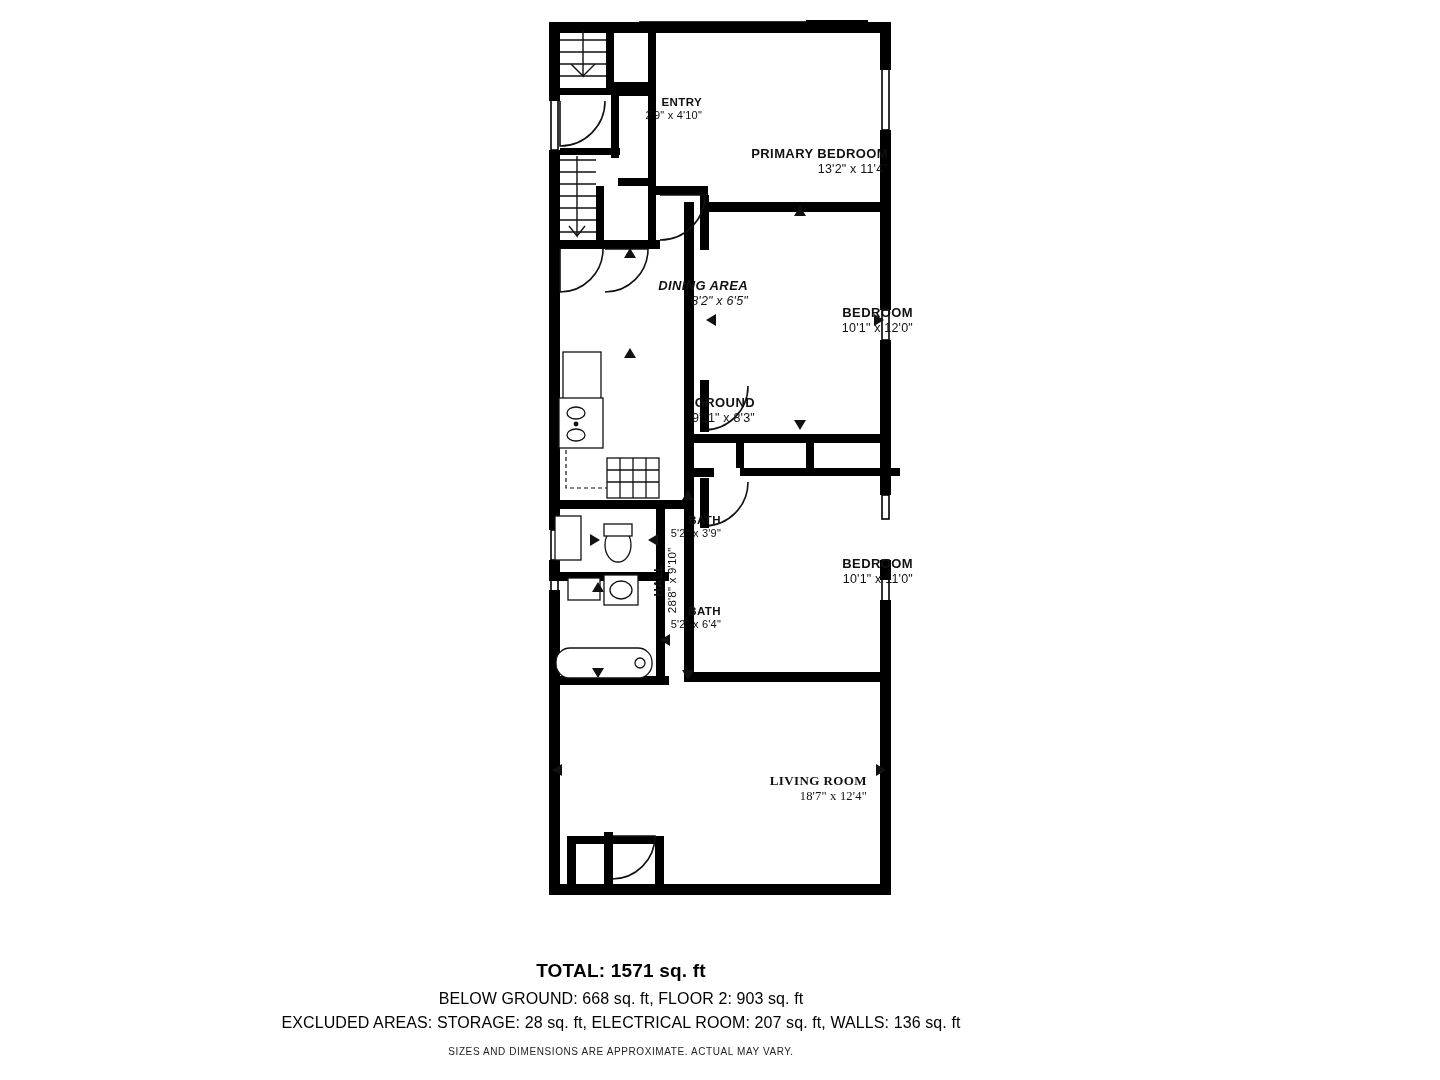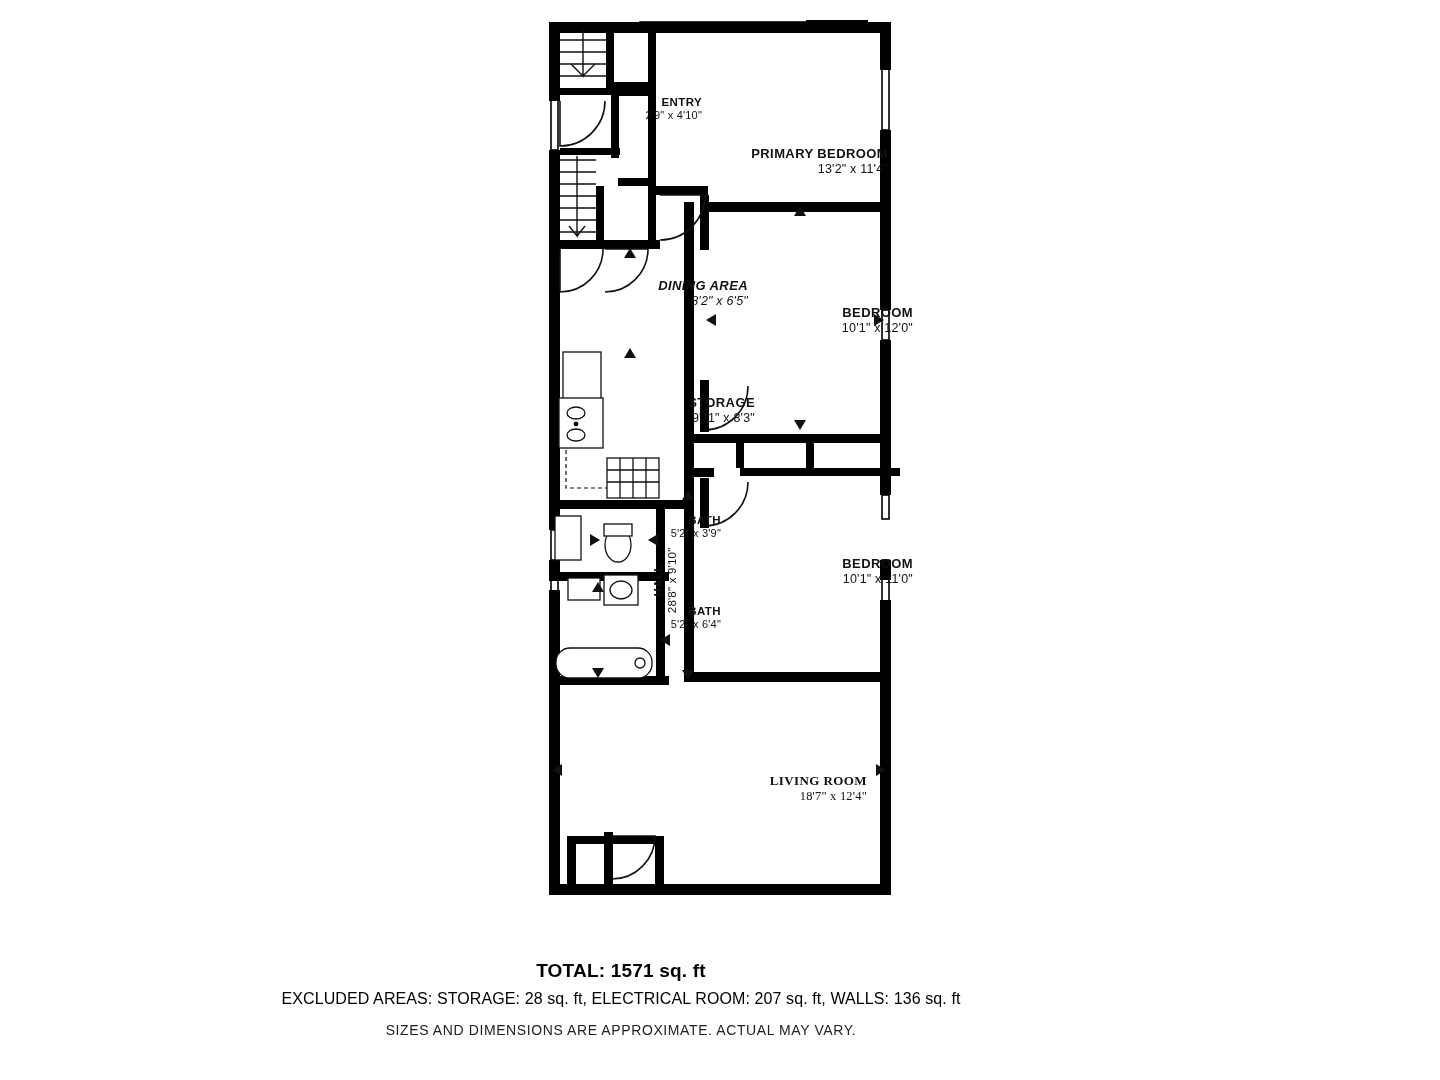--- a/index.html
+++ b/index.html
@@ -66,21 +66,21 @@
     letter-spacing: 0.2px;
     margin-bottom: 8px;
   }
   #summary .line {
     font-size: 16px;
     font-weight: 400;
     letter-spacing: 0.1px;
     margin-bottom: 6px;
   }
   #summary .disclaimer {
-    font-size: 14px;
+    font-size: 10px;
     letter-spacing: 0.6px;
     margin-top: 14px;
     color: #222222;
   }
 </style>
 </head>
 <body>
 
 <svg id="plan" viewBox="0 0 1440 1080">
   <g fill="#000000">
@@ -254,21 +254,21 @@
     </div>
     <div class="room-label" style="left: 508px; top: 278px; width: 240px; font-style: italic;">
       <span class="room-name">DINING AREA</span>
       <span class="room-dims">8'2" x 6'5"</span>
     </div>
     <div class="room-label" style="left: 673px; top: 305px; width: 240px;">
       <span class="room-name">BEDROOM</span>
       <span class="room-dims">10'1" x 12'0"</span>
     </div>
     <div class="room-label" style="left: 515px; top: 395px; width: 240px;">
-      <span class="room-name">STORAGE</span>
+      <span class="room-name">GROUND</span>
       <span class="room-dims">9'11" x 8'3"</span>
     </div>
     <div class="room-label small" style="left: 481px; top: 513px; width: 240px;">
       <span class="room-name">BATH</span>
       <span class="room-dims">5'2" x 3'9"</span>
     </div>
     <div class="room-label" style="left: 673px; top: 556px; width: 240px;">
       <span class="room-name">BEDROOM</span>
       <span class="room-dims">10'1" x 11'0"</span>
     </div>
@@ -281,15 +281,16 @@
       <span class="room-dims">18'7" x 12'4"</span>
     </div>
     <div class="room-label rot-label" style="left: 585px; top: 566px; width: 160px;">
       <span class="room-name">HALL</span>
       <span class="room-dims">28'8" x 9'10"</span>
     </div>
   </div>
 
 <div id="summary">
   <div class="total">TOTAL: 1571 sq. ft</div>
+  <div class="line">BELOW GROUND: 668 sq. ft, FLOOR 2: 903 sq. ft</div>
   <div class="line">EXCLUDED AREAS: STORAGE: 28 sq. ft, ELECTRICAL ROOM: 207 sq. ft, WALLS: 136 sq. ft</div>
   <div class="disclaimer">SIZES AND DIMENSIONS ARE APPROXIMATE. ACTUAL MAY VARY.</div>
 </div>
 
 </body></html>

